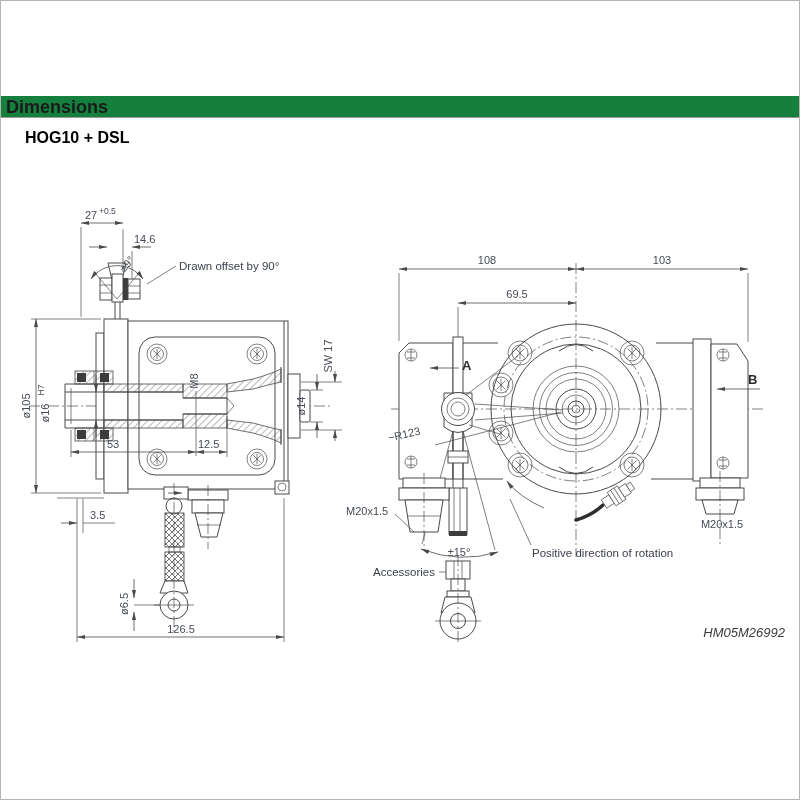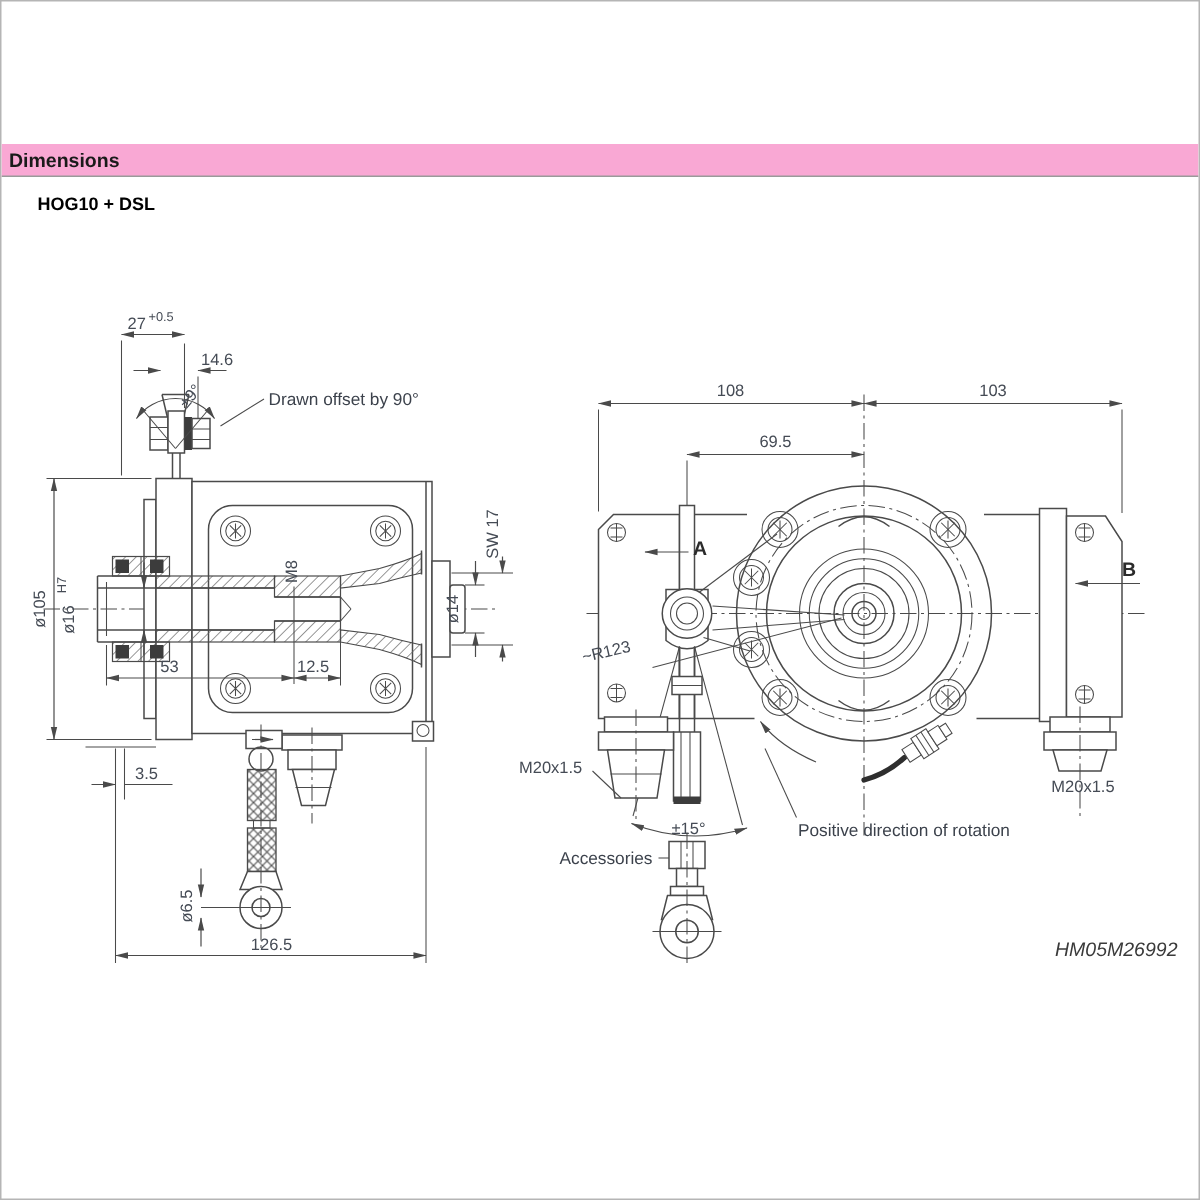--- a/index.html
+++ b/index.html
@@ -1,18 +1,18 @@
 <!DOCTYPE html>
 <html><head>
 <meta charset="utf-8">
 <style>
   html,body{margin:0;padding:0;background:#fff;}
   .page{position:relative;width:800px;height:800px;background:#fff;border:1px solid #b5b5b5;box-sizing:border-box;font-family:"Liberation Sans",sans-serif;overflow:hidden;}
-  .hdrbar{position:absolute;left:0;top:95px;width:100%;height:22px;background:#f9a8d4;border-bottom:1px solid #9a9a9a;line-height:22px;padding-left:5px;box-sizing:border-box;font-size:13px;font-weight:bold;color:#1a1a1a;}
-  .title{position:absolute;left:24px;top:128px;font-size:12px;font-weight:bold;color:#000;}
+  .hdrbar{position:absolute;left:0;top:95px;width:100%;height:22px;background:#15803d;border-bottom:1px solid #9a9a9a;line-height:22px;padding-left:5px;box-sizing:border-box;font-size:18px;font-weight:bold;color:#1a1a1a;}
+  .title{position:absolute;left:24px;top:128px;font-size:16px;font-weight:bold;color:#000;}
   .dwgcode{position:absolute;right:14px;top:624px;font-size:13px;color:#3a3a3a;font-style:italic;}
   svg{position:absolute;left:0;top:0;}
   .ln{fill:none;stroke:#4a4a4a;stroke-width:1;}
   .lt{fill:none;stroke:#4a4a4a;stroke-width:.7;}
   .dm{fill:none;stroke:#4a4a4a;stroke-width:.8;}
   .cl{fill:none;stroke:#4a4a4a;stroke-width:.7;stroke-dasharray:11 3 2 3;}
   .fw{fill:#fff;stroke:#4a4a4a;stroke-width:1;}
   .fh{fill:url(#hatch);stroke:#4a4a4a;stroke-width:.8;}
   .fb{fill:url(#braid);stroke:#4a4a4a;stroke-width:.9;}
   .fd{fill:#3c3c3c;stroke:none;}

